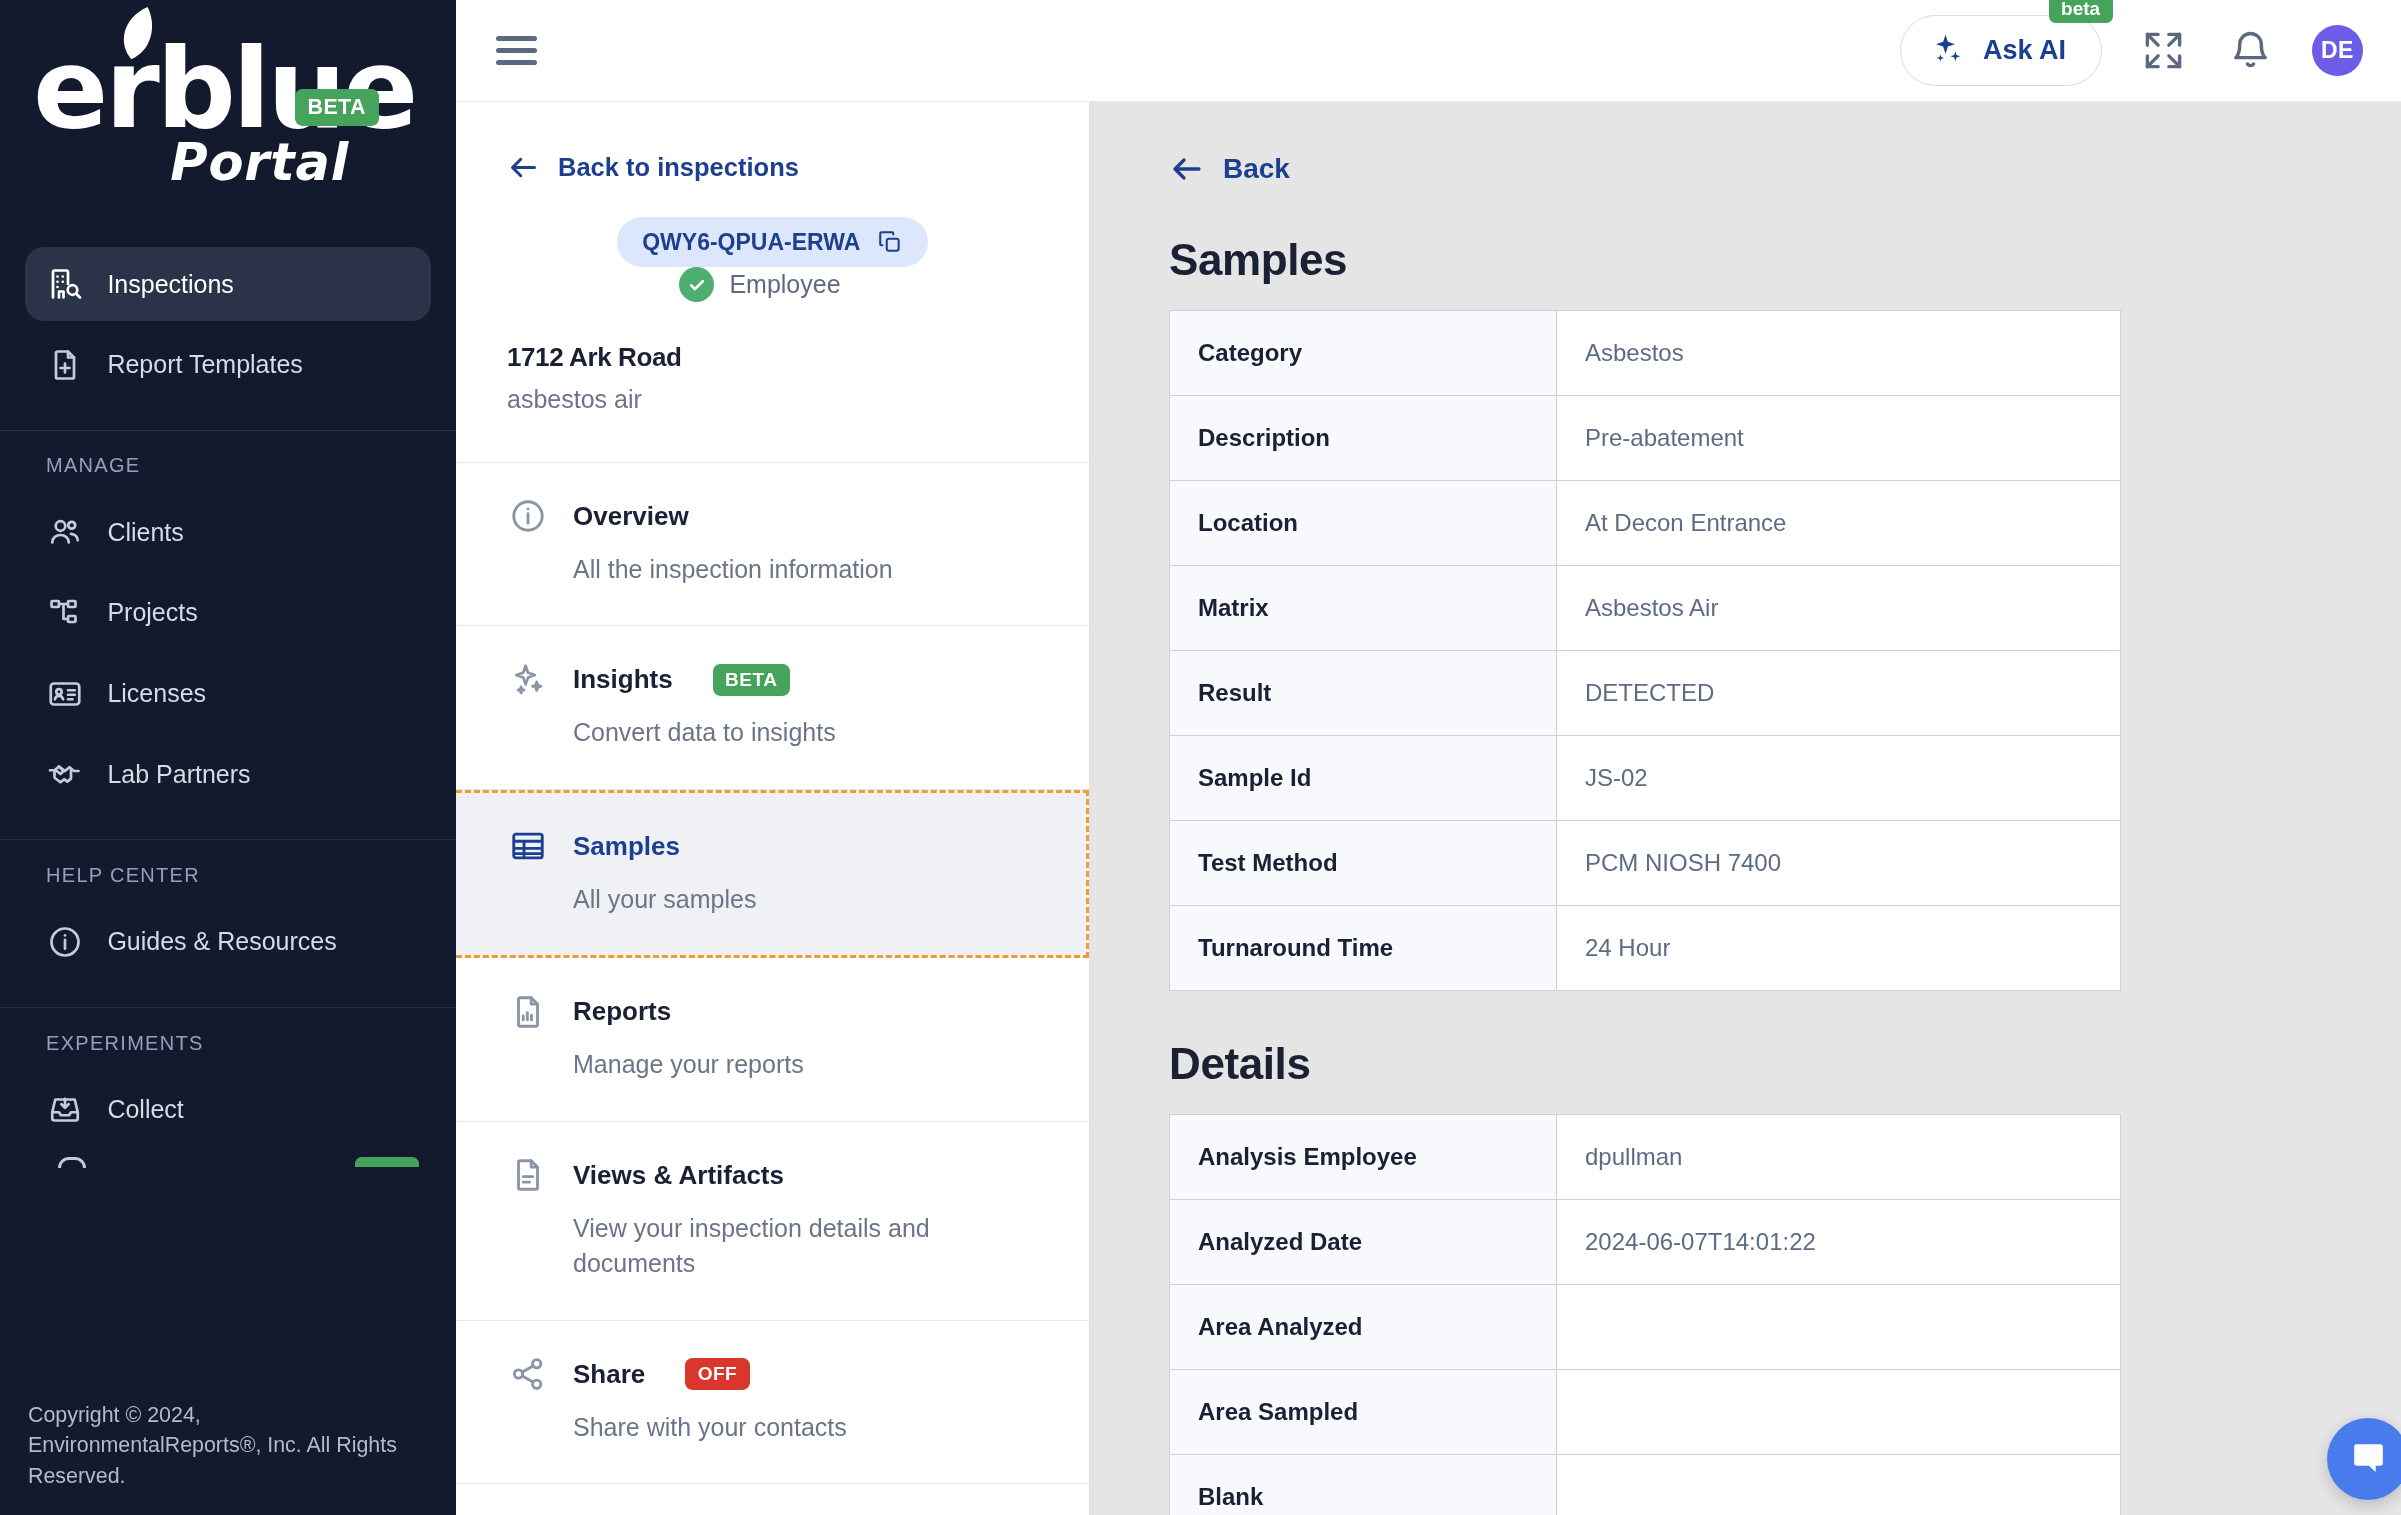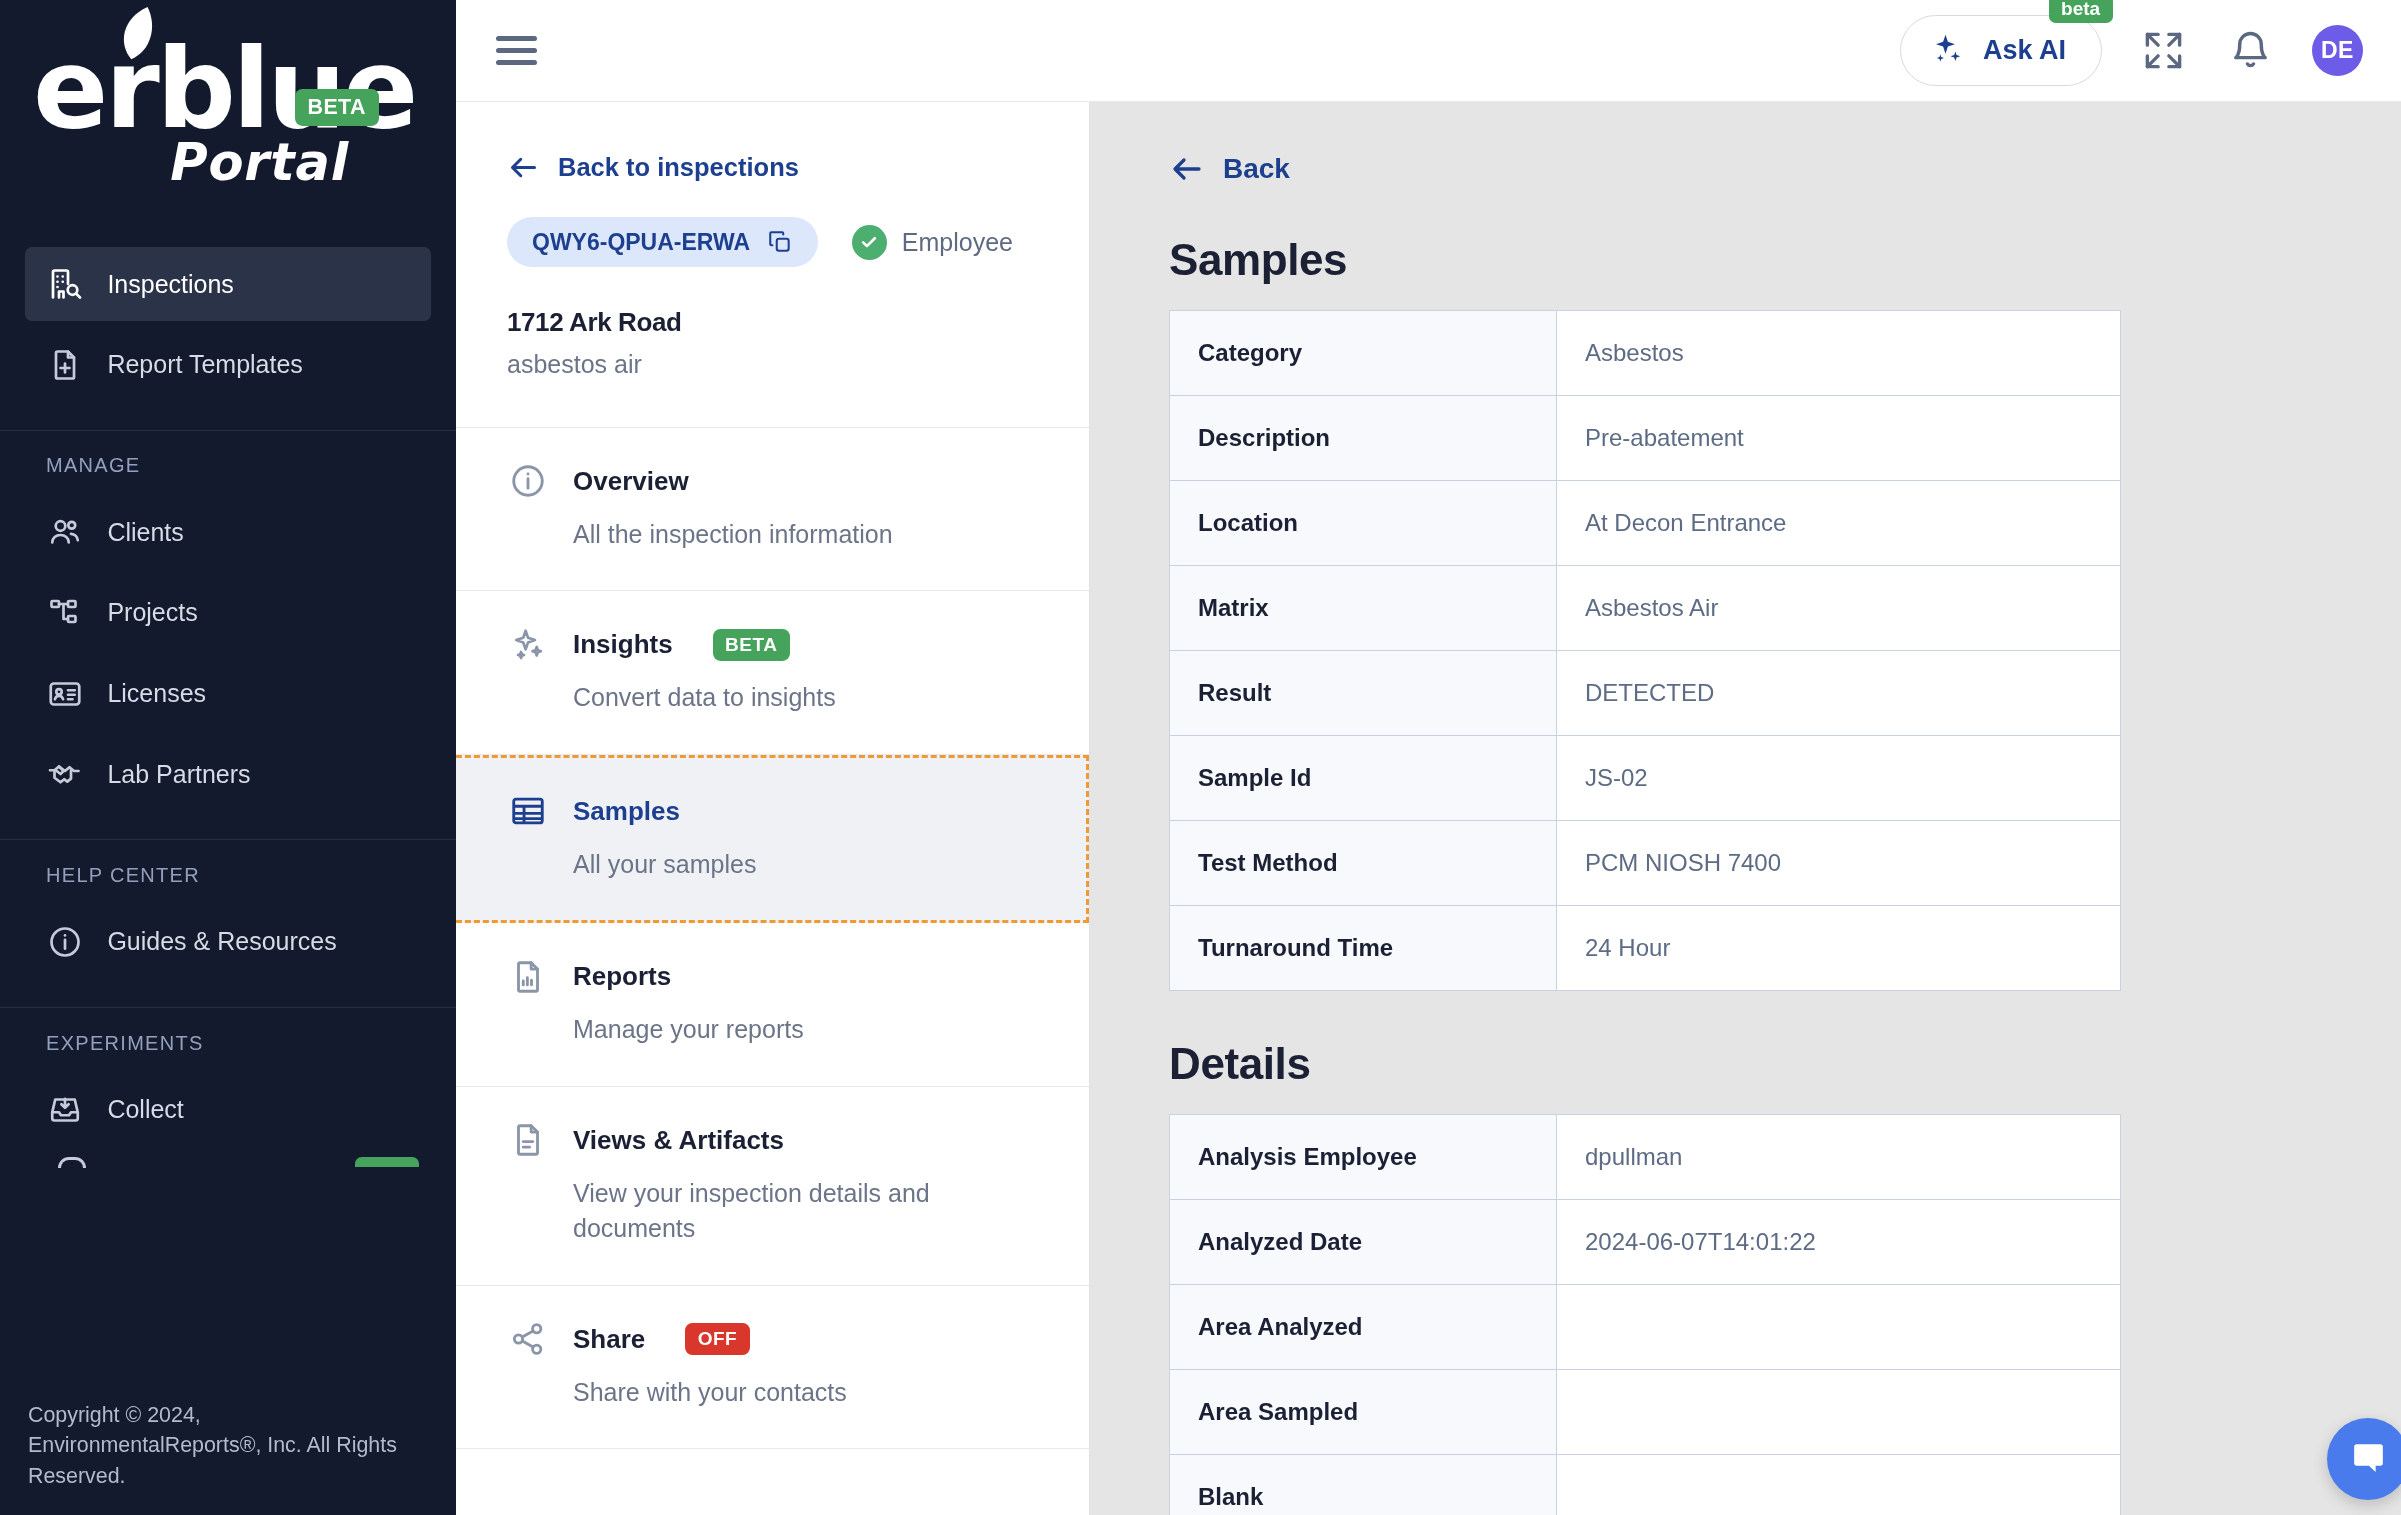--- a/index.html
+++ b/index.html
@@ -34,21 +34,21 @@
   }
   .beta-chip {
     position:absolute; right:8.2px; top:56px;
     background:#45a35c; color:#fff; font-size:21.4px; font-weight:700;
     padding:5.8px 13px; border-radius:7.4px; letter-spacing:0.4px;
   }
 
   .nav-block { padding:0 25px; }
   .nav-item {
     display:flex; align-items:center; gap:23px;
-    padding:18px 21.4px; border-radius:7px;
+    padding:18px 21.4px; border-radius:19px;
     color:#d7dbe5; font-size:25px; cursor:pointer;
     margin-bottom:6.6px;
   }
   .nav-item.active { background:#2b3349; color:#ffffff; }
   .nav-item .ico { width:38px; height:38px; flex:0 0 38px; display:flex; align-items:center; justify-content:center; }
   .nav-item .ico svg { width:36px; height:36px; stroke:#c5cbd9; }
   .nav-item.active .ico svg { stroke:#ffffff; fill:none; }
 
   .sep { height:0.8px; background:#262e44; margin:21.4px 0 0 0; }
   .group-label {
@@ -115,21 +115,21 @@
     background:#ffffff; overflow:hidden; position:relative;
   }
   .back-link {
     display:flex; align-items:center; gap:18px;
     color:#1d3f8f; font-size:25.5px; font-weight:700;
     padding:49px 0 0 51px; cursor:pointer;
   }
   .back-link svg { width:33px; height:33px; }
 
   .insp-head { padding:33px 51px 0 51px; }
-  .code-row { display:flex; align-items:center; justify-content:space-between; }
+  .code-row { display:flex; align-items:center; justify-content:space-between;flex-direction:column; }
   .code-chip {
     display:inline-flex; align-items:center; gap:16.5px;
     background:#dde7fb; color:#1d3f8f; font-weight:700; font-size:23px;
     border-radius:33px; padding:11.5px 25px; cursor:pointer;
   }
   .code-chip svg { width:26px; height:26px; }
   .status { display:flex; align-items:center; gap:15px; padding-right:25px; }
   .status-dot {
     width:35px; height:35px; border-radius:50%; background:#4caf6f;
     display:flex; align-items:center; justify-content:center;

